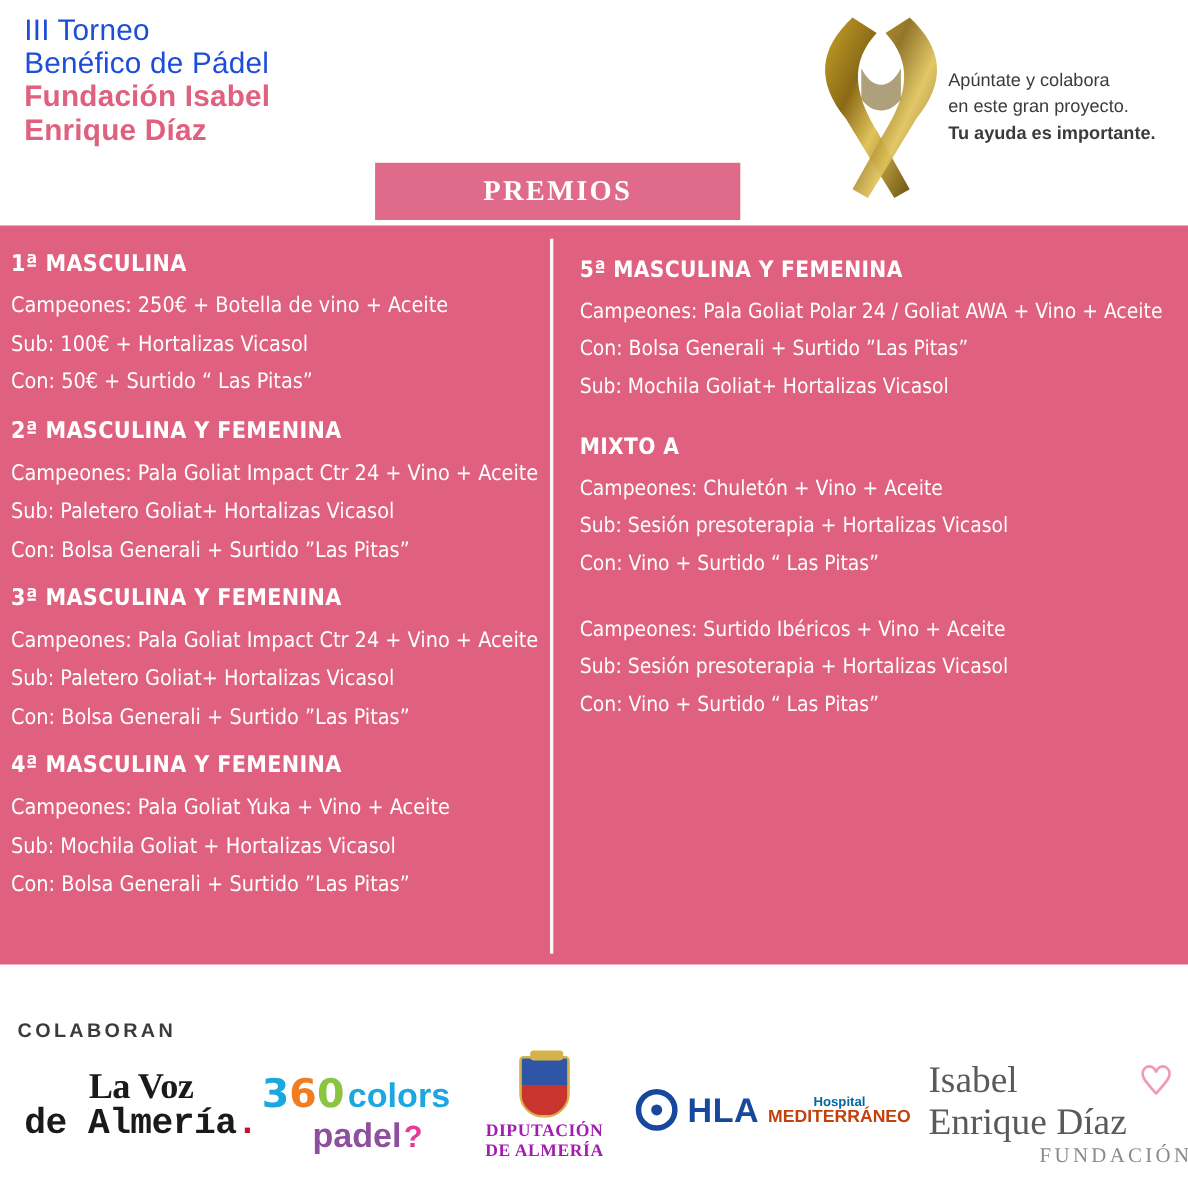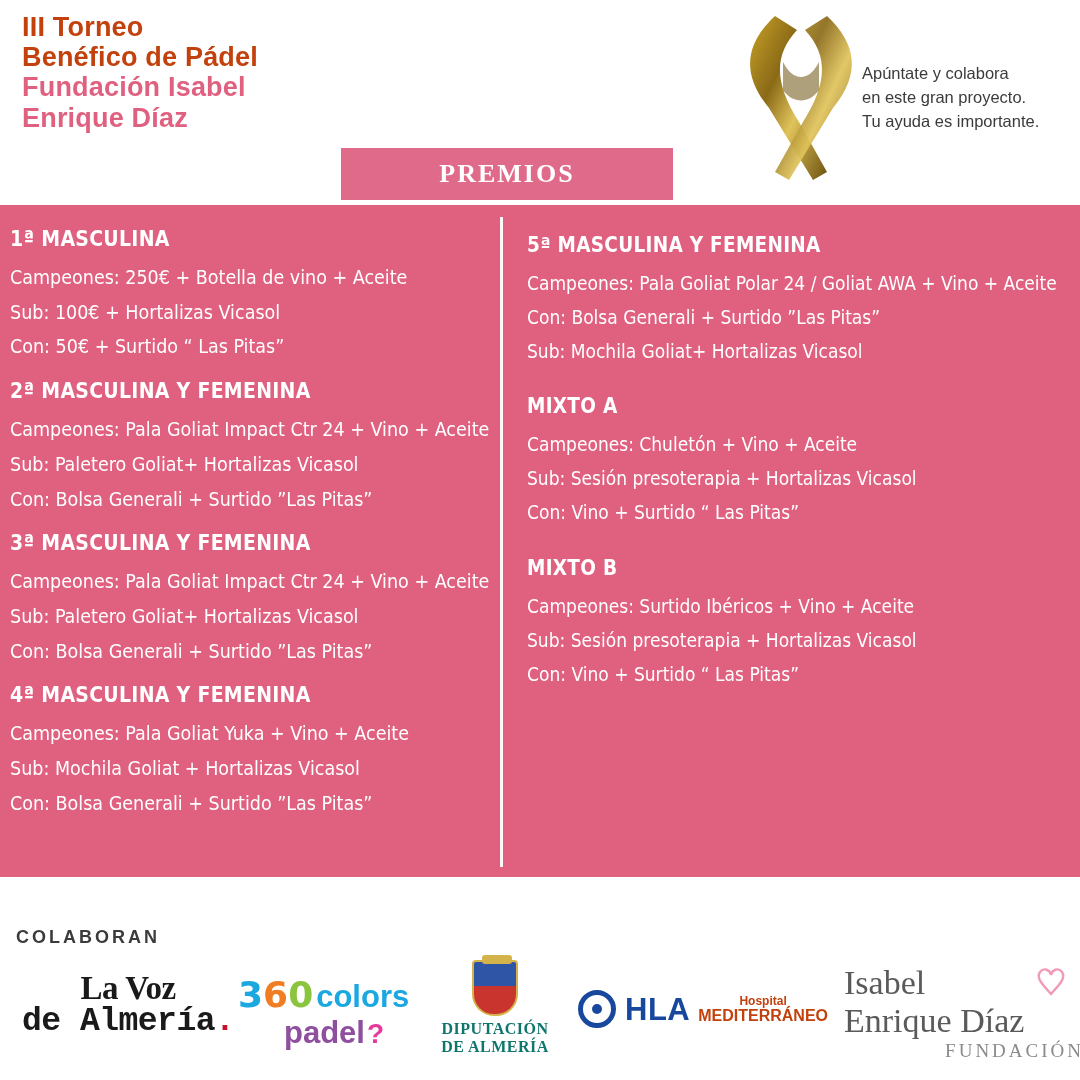--- a/index.html
+++ b/index.html
@@ -21,22 +21,22 @@
     height: 205px;
     width: 100%;
   }
   .title-block {
     position: absolute;
     left: 22px; top: 12px;
     line-height: 1.12;
   }
   .title-line {
     font-size: 27px;
-    color: #c2410c;
-    font-weight: 700;
+    color: #1d4ed8;
+    font-weight: 400;
     letter-spacing: 0.2px;
     white-space: nowrap;
   }
   .title-line.bold {
     font-weight: bold;
     color: #e0607f;
   }
 
   
   .ribbon-wrap {
@@ -45,21 +45,21 @@
     width: 130px; height: 190px;
   }
   
   .ribbon-text {
     position: absolute;
     left: 862px; top: 62px;
     font-size: 16.5px;
     color: #3b3b3b;
     line-height: 1.45;
   }
-  .ribbon-text .strong { font-weight: normal; }
+  .ribbon-text .strong { font-weight: bold; }
 
   
   .premios-banner {
     position: absolute;
     left: 341px; top: 148px;
     width: 332px; height: 52px;
     background: #e06a8a;
     display: flex;
     align-items: center;
     justify-content: center;
@@ -172,38 +172,38 @@
     border: 2px solid #d3b34a;
     border-radius: 4px 4px 22px 22px;
     position: relative;
   }
   .dip-shield:before{
     content:""; position:absolute; left:8px; top:-7px; width:30px; height:9px;
     background:#d3b34a; border-radius:3px;
   }
   .logo-dip .t1, .logo-dip .t2 {
     font-family: "Liberation Serif", serif;
-    font-weight: bold; font-size: 16px; color: #0f766e; line-height: 1.15;
+    font-weight: bold; font-size: 16px; color: #a21caf; line-height: 1.15;
     letter-spacing: .5px;
   }
 
   
   .logo-hla { left: 578px; top: 18px; display:flex; align-items:center; }
   .hla-mark {
     width: 38px; height: 38px; border-radius: 50%;
     border: 5px solid #17489e; margin-right: 9px;
     position: relative;
   }
   .hla-mark:after{
     content:""; position:absolute; left:9px; top:9px; width:10px; height:10px;
     border-radius:50%; background:#17489e;
   }
   .hla-txt .hla { font-size: 31px; font-weight: bold; color:#17489e; letter-spacing:.5px; line-height:1;}
   .hla-sub { margin-left: 8px; display:inline-block; vertical-align: 2px;}
-  .hla-sub .s1 { font-size: 12px; font-weight: bold; color:#c2410c; display:block; line-height:1;}
+  .hla-sub .s1 { font-size: 12px; font-weight: bold; color:#0369a1; display:block; line-height:1;}
   .hla-sub .s2 { font-size: 16px; font-weight: bold; color:#c2410c; display:block; line-height:1.1;}
   .hla-row { display:flex; align-items:flex-end; }
 
   
   .logo-isabel { left: 844px; top: -8px; width: 240px; }
   .logo-isabel .i1, .logo-isabel .i2 {
     font-family: "Liberation Serif", serif;
     font-size: 34px; color: #5a5a5a; line-height: 1.12; text-align: left;
   }
   .logo-isabel .i3 {
@@ -306,21 +306,20 @@
         </div>
 
         <div class="group">
           <div class="group-title">MIXTO A</div>
           <div class="line">Campeones:  Chuletón + Vino + Aceite</div>
           <div class="line">Sub: Sesión presoterapia + Hortalizas Vicasol</div>
           <div class="line">Con: Vino + Surtido “ Las Pitas”</div>
         </div>
 
         <div class="group">
-          <div class="group-title">MIXTO B</div>
           <div class="line">Campeones:  Surtido Ibéricos + Vino + Aceite</div>
           <div class="line">Sub: Sesión presoterapia + Hortalizas Vicasol</div>
           <div class="line">Con: Vino + Surtido “ Las Pitas”</div>
         </div>
 
       </div>
     </div>
   </div>
 
   <div class="footer">

